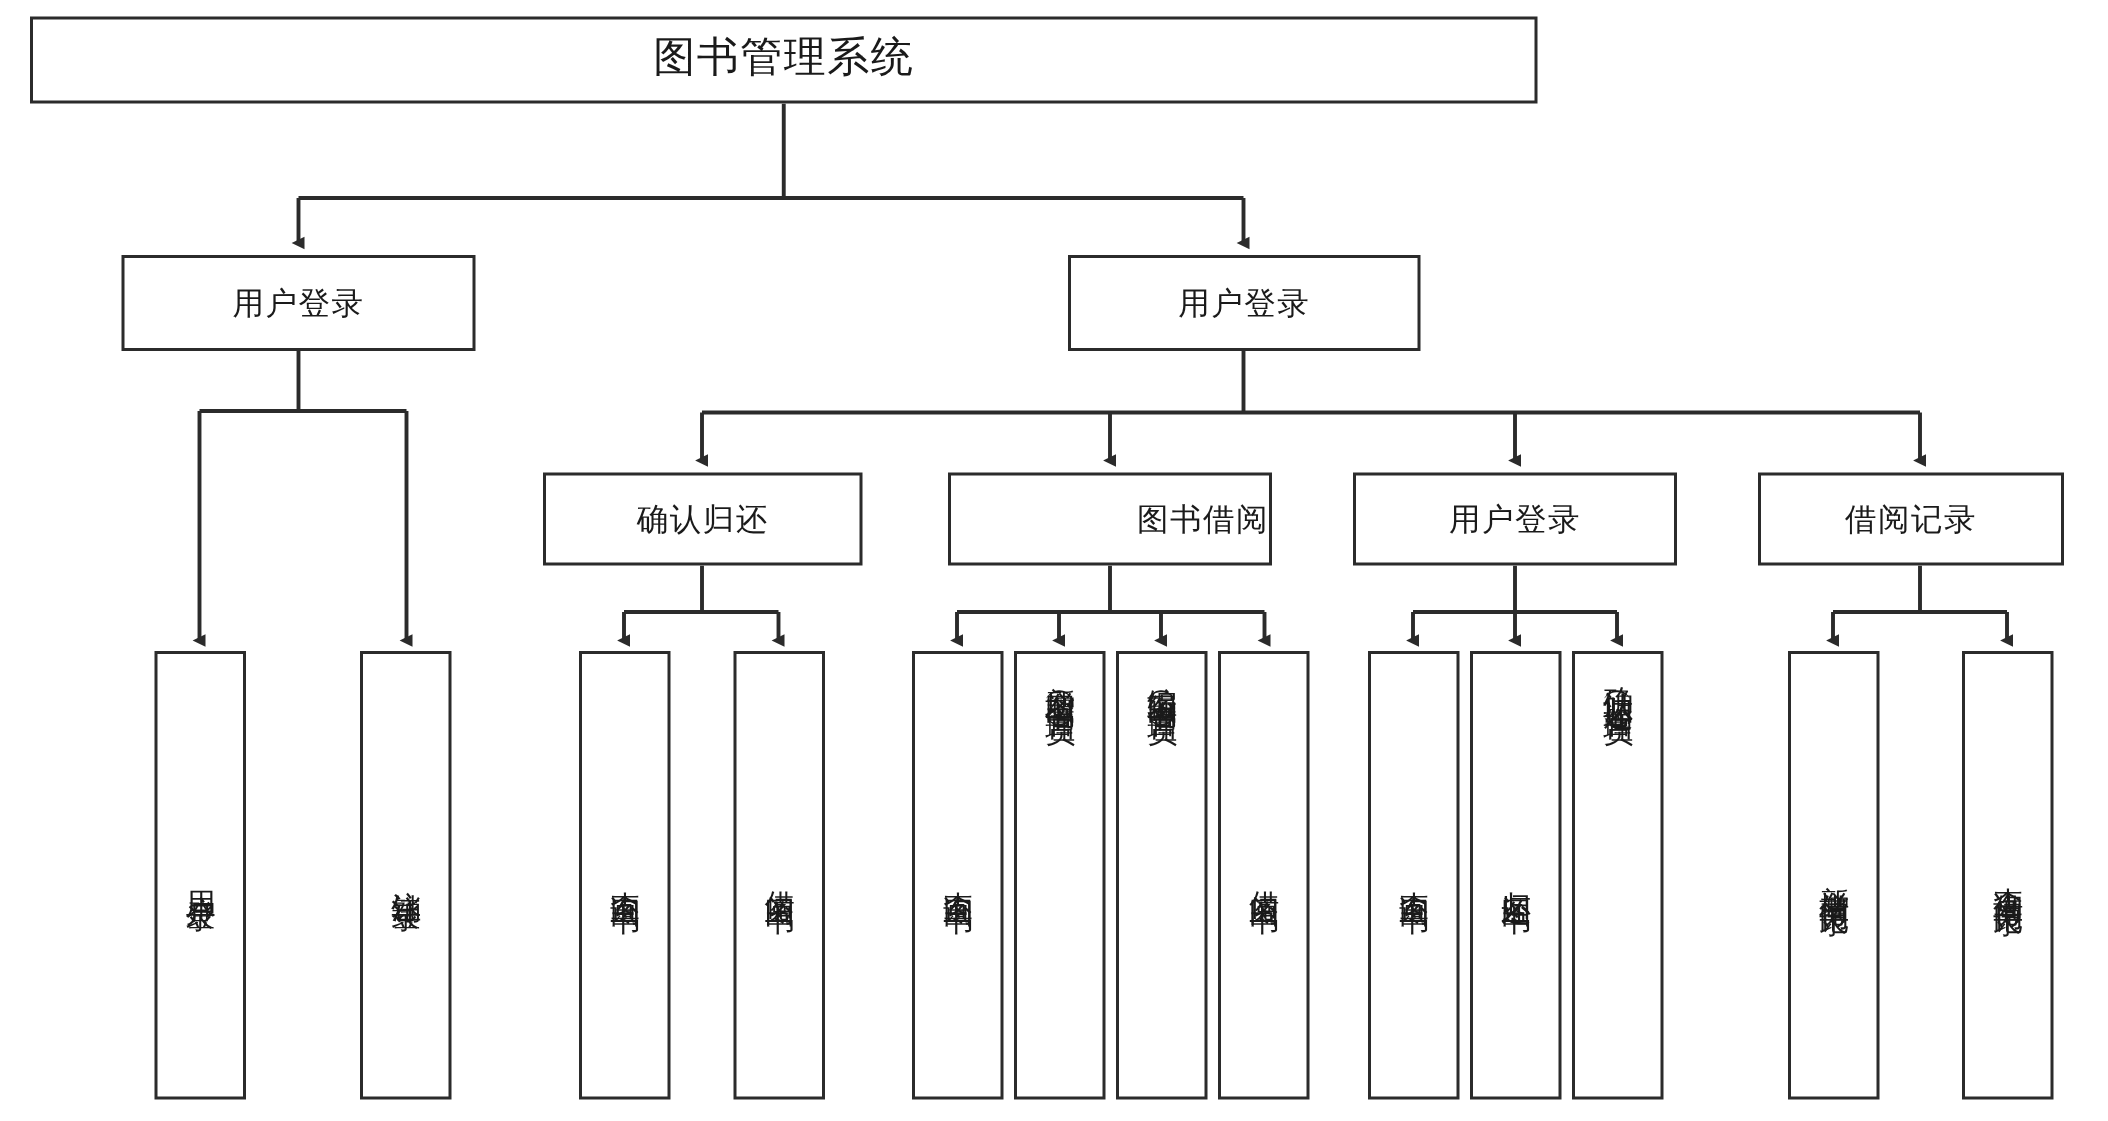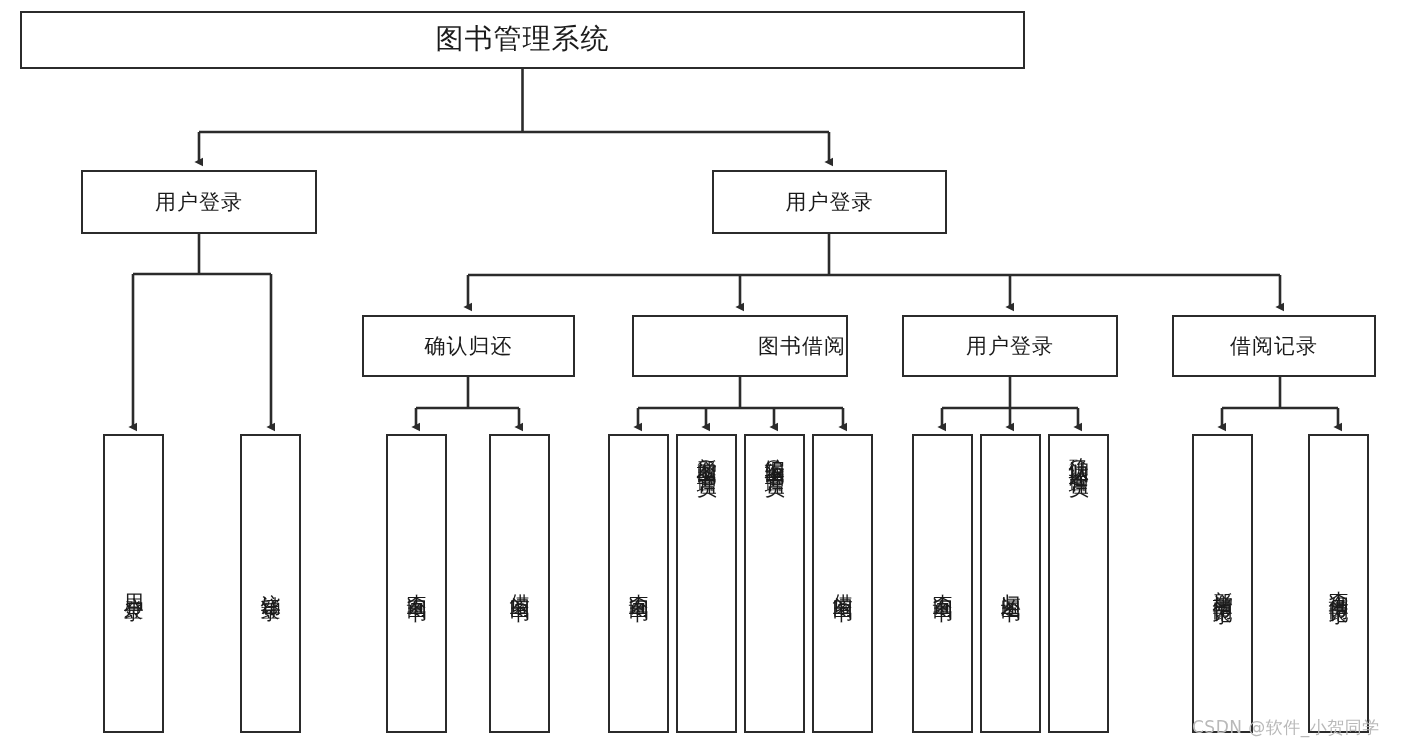--- a/index.html
+++ b/index.html
@@ -190,15 +190,14 @@
     <span class="label">确认归还（管理员）</span>
   </div>
 
   <div class="node leaf short" style="left:1192px;top:434px;width:61px;height:299px;">
     <span class="label">新增借阅记录</span>
   </div>
   <div class="node leaf short" style="left:1308px;top:434px;width:61px;height:299px;">
     <span class="label">查询借阅记录</span>
   </div>
 
-  <div class="watermark" style="left:1192px;top:716px;">CSDN @软件_小贺同学</div>
 
 </div>
 
 </body></html>

